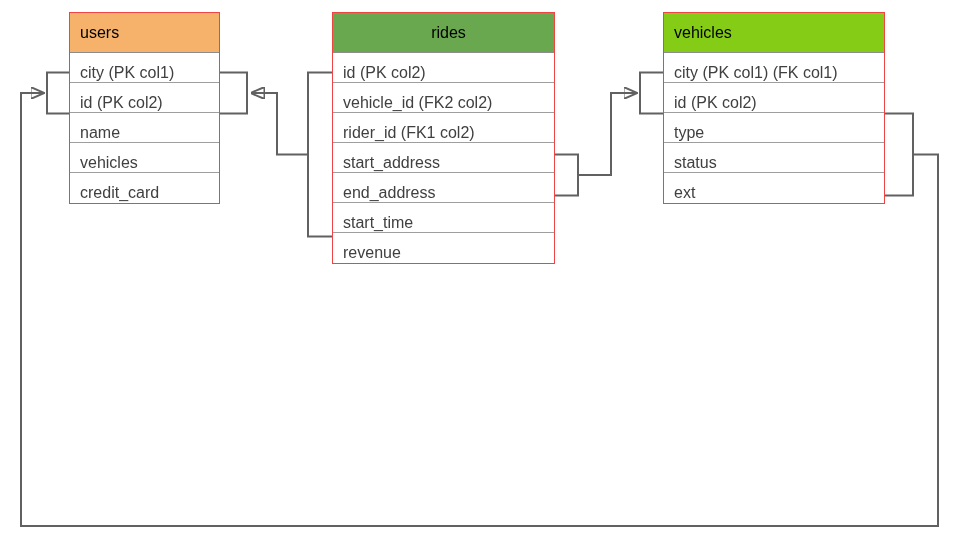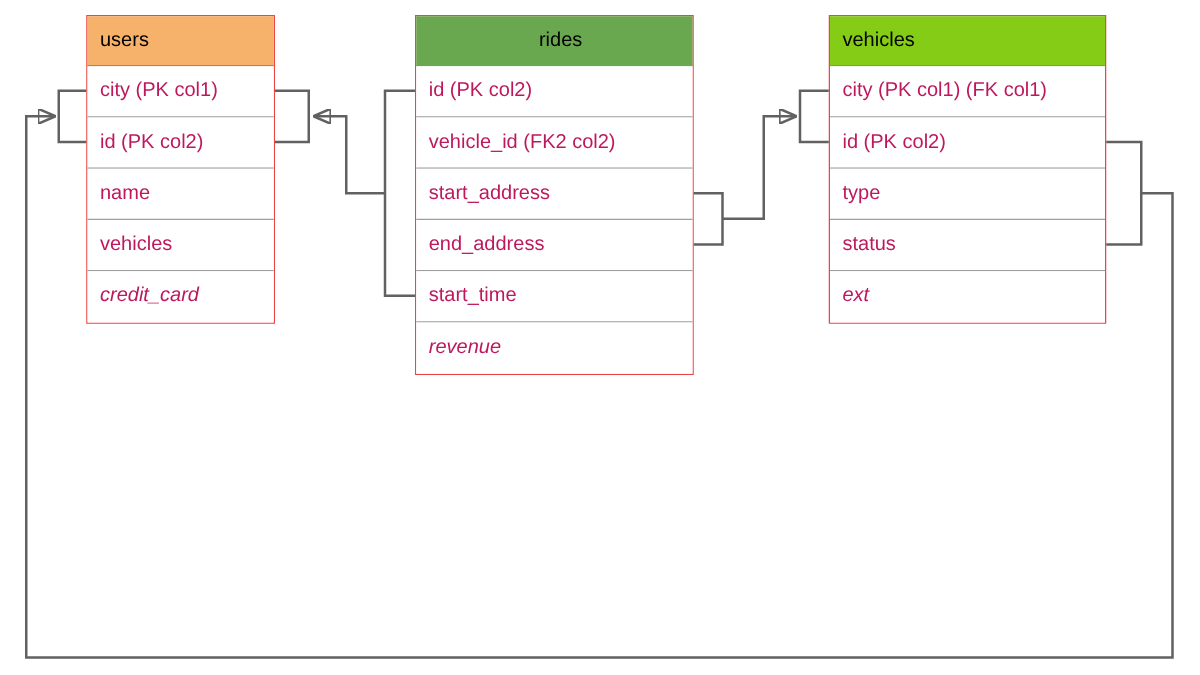--- a/index.html
+++ b/index.html
@@ -42,34 +42,33 @@
     line-height: 39px;
     padding-left: 10px;
     font-size: 16px;
     color: #000000;
     border-bottom: 1px solid #8c8c8c;
     box-sizing: border-box;
     white-space: nowrap;
     overflow: hidden;
   }
   .db-row {
-    height: 41px;
+    height: 30px;
     line-height: 40px;
     padding-left: 10px;
     font-size: 16px;
-    color: #be185d;
+    color: #404040;
     background: #ffffff;
     border-bottom: 1px solid #9e9e9e;
     box-sizing: border-box;
     white-space: nowrap;
     overflow: hidden;
   }
   .db-row:last-child {
     border-bottom: none;
-    font-style: italic;
   }
 </style>
 </head>
 <body>
 
 <div class="canvas">
   <svg class="connector-layer" viewBox="0 0 960 540" xmlns="http://www.w3.org/2000/svg">
     <defs>
       <marker id="arrowhead" viewBox="0 0 14 12" markerUnits="userSpaceOnUse" markerWidth="14" markerHeight="12" refX="12.5" refY="6" orient="auto">
         <path d="M0,0 L14,6 L0,12 Z" fill="#616161" stroke="none"></path>
@@ -93,20 +92,21 @@
         <div class="db-row">city (PK col1)</div>
         <div class="db-row">id (PK col2)</div>
         <div class="db-row">name</div>
         <div class="db-row">vehicles</div>
         <div class="db-row">credit_card</div>
       </div>
       <div class="db-table" style="left: 332px; top: 12px; width: 223px;">
         <div class="db-table-header" style="background: rgb(106, 168, 79); text-align: center;">rides</div>
         <div class="db-row">id (PK col2)</div>
         <div class="db-row">vehicle_id (FK2 col2)</div>
+        <div class="db-row">rider_id (FK1 col2)</div>
         <div class="db-row">start_address</div>
         <div class="db-row">end_address</div>
         <div class="db-row">start_time</div>
         <div class="db-row">revenue</div>
       </div>
       <div class="db-table" style="left: 663px; top: 12px; width: 222px;">
         <div class="db-table-header" style="background: #84cc16;">vehicles</div>
         <div class="db-row">city (PK col1) (FK col1)</div>
         <div class="db-row">id (PK col2)</div>
         <div class="db-row">type</div>

